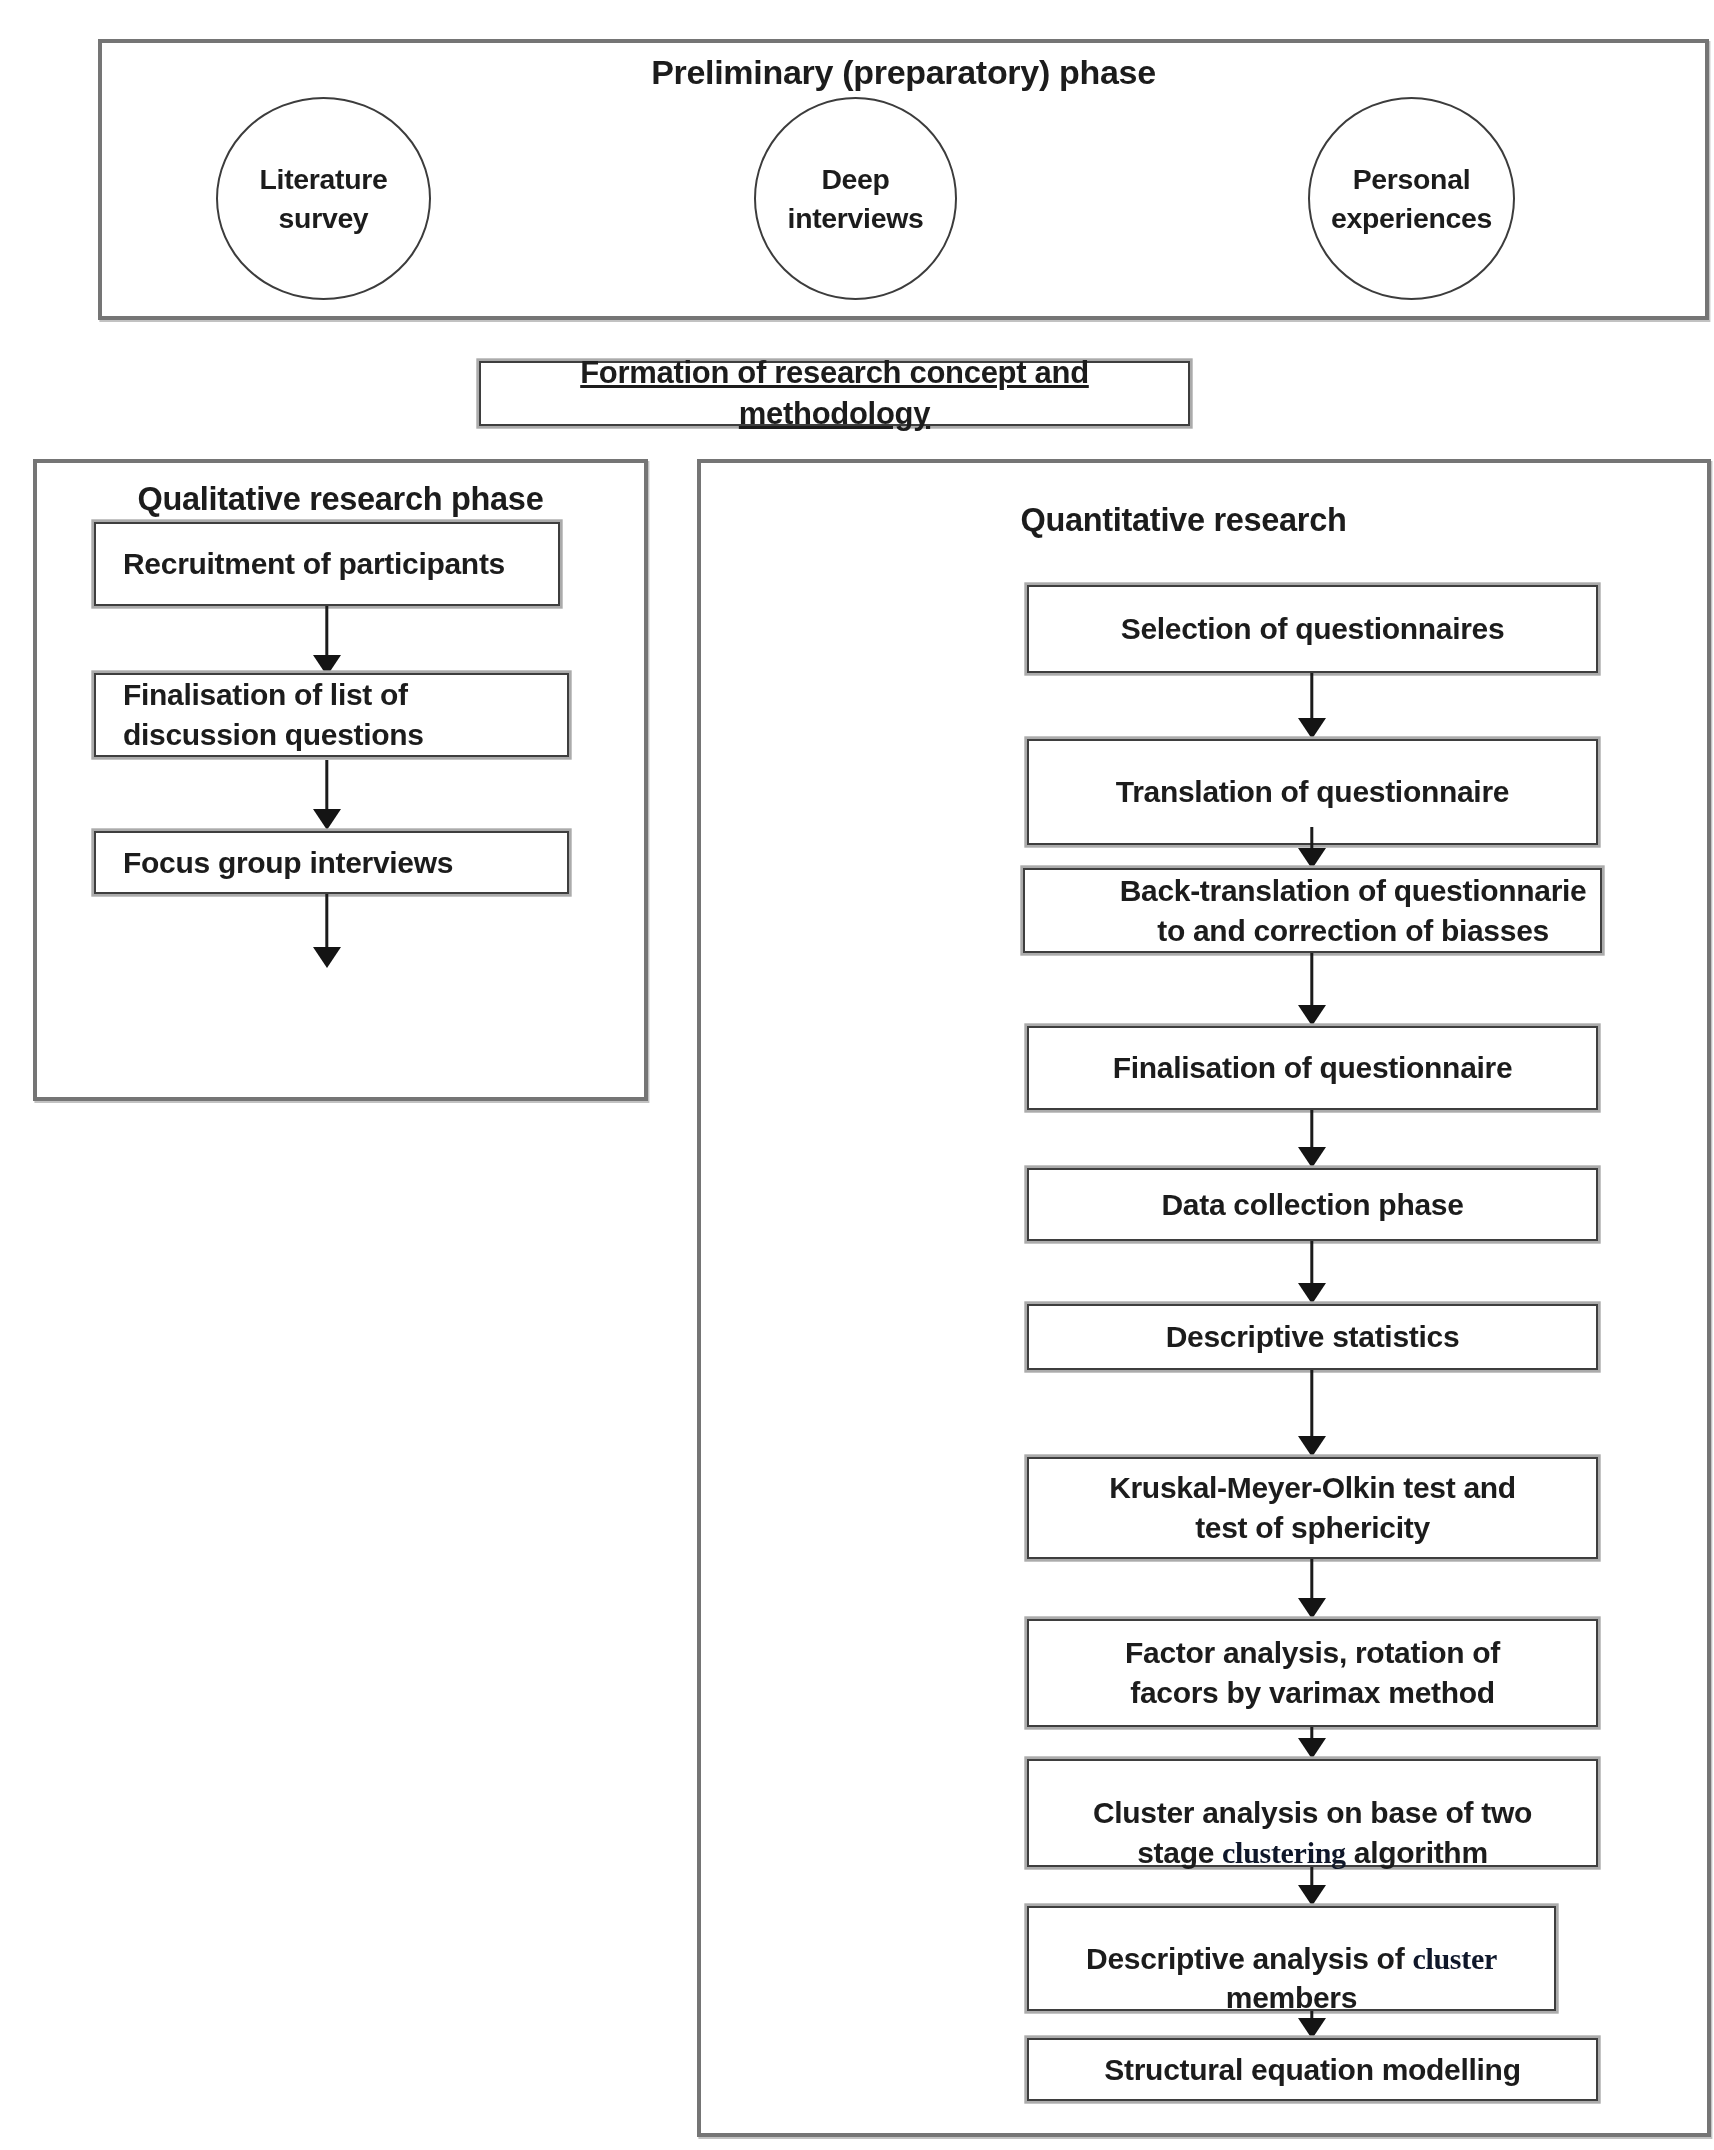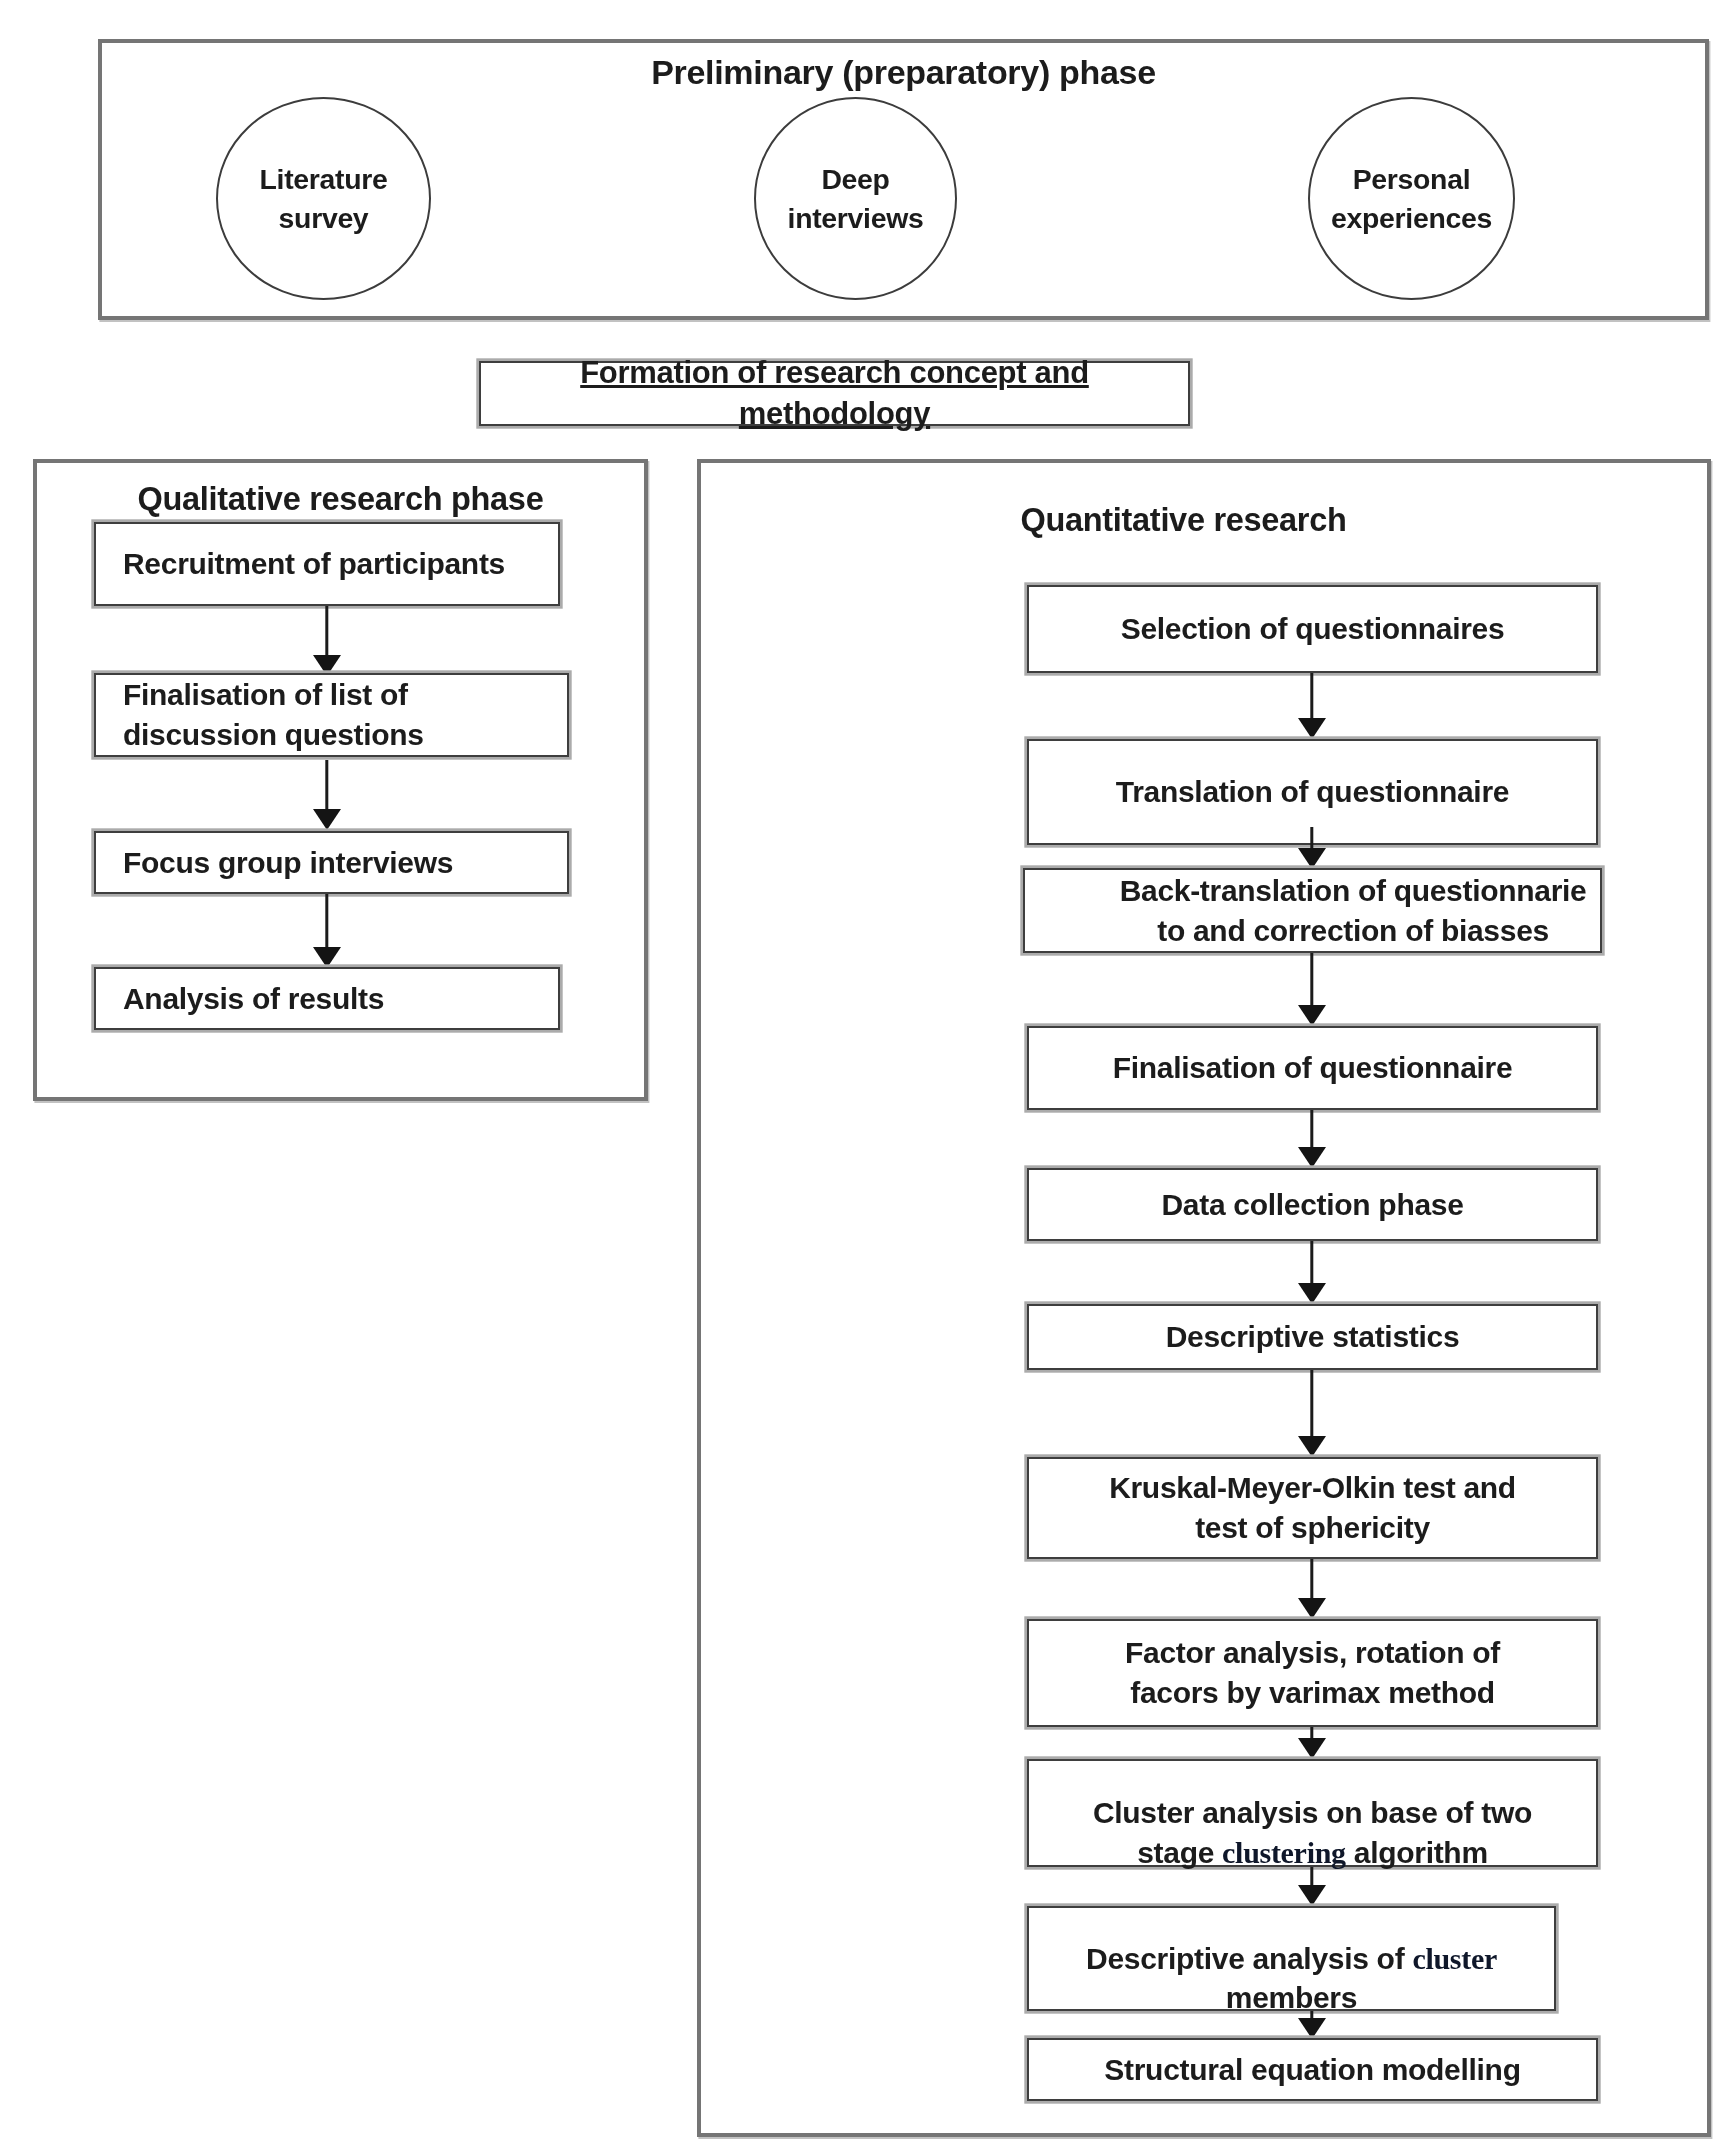--- a/index.html
+++ b/index.html
@@ -121,23 +121,20 @@
       <span>Finalisation of list of
 discussion questions</span>
     </div>
     <div class="arrow" style="left:275px; top:297px; height:70px;"></div>
 
     <div class="box left-align" style="left:57px; top:368px; width:475px; height:63px;">
       <span>Focus group interviews</span>
     </div>
     <div class="arrow" style="left:275px; top:431px; height:74px;"></div>
 
-    <div class="box left-align" style="left:57px; top:504px; width:466px; height:63px;">
-      <span>Analysis of results</span>
-    </div>
   </div>
 
   <div class="panel" style="left:697px; top:459px; width:1014px; height:1678px;">
     <div class="panel-title" style="top:39px; left:-41px;">Quantitative research</div>
 
     <div class="box" style="left:326px; top:122px; width:571px; height:88px;">
       <span>Selection of questionnaires</span>
     </div>
     <div class="arrow" style="left:596px; top:210px; height:66px;"></div>
 

